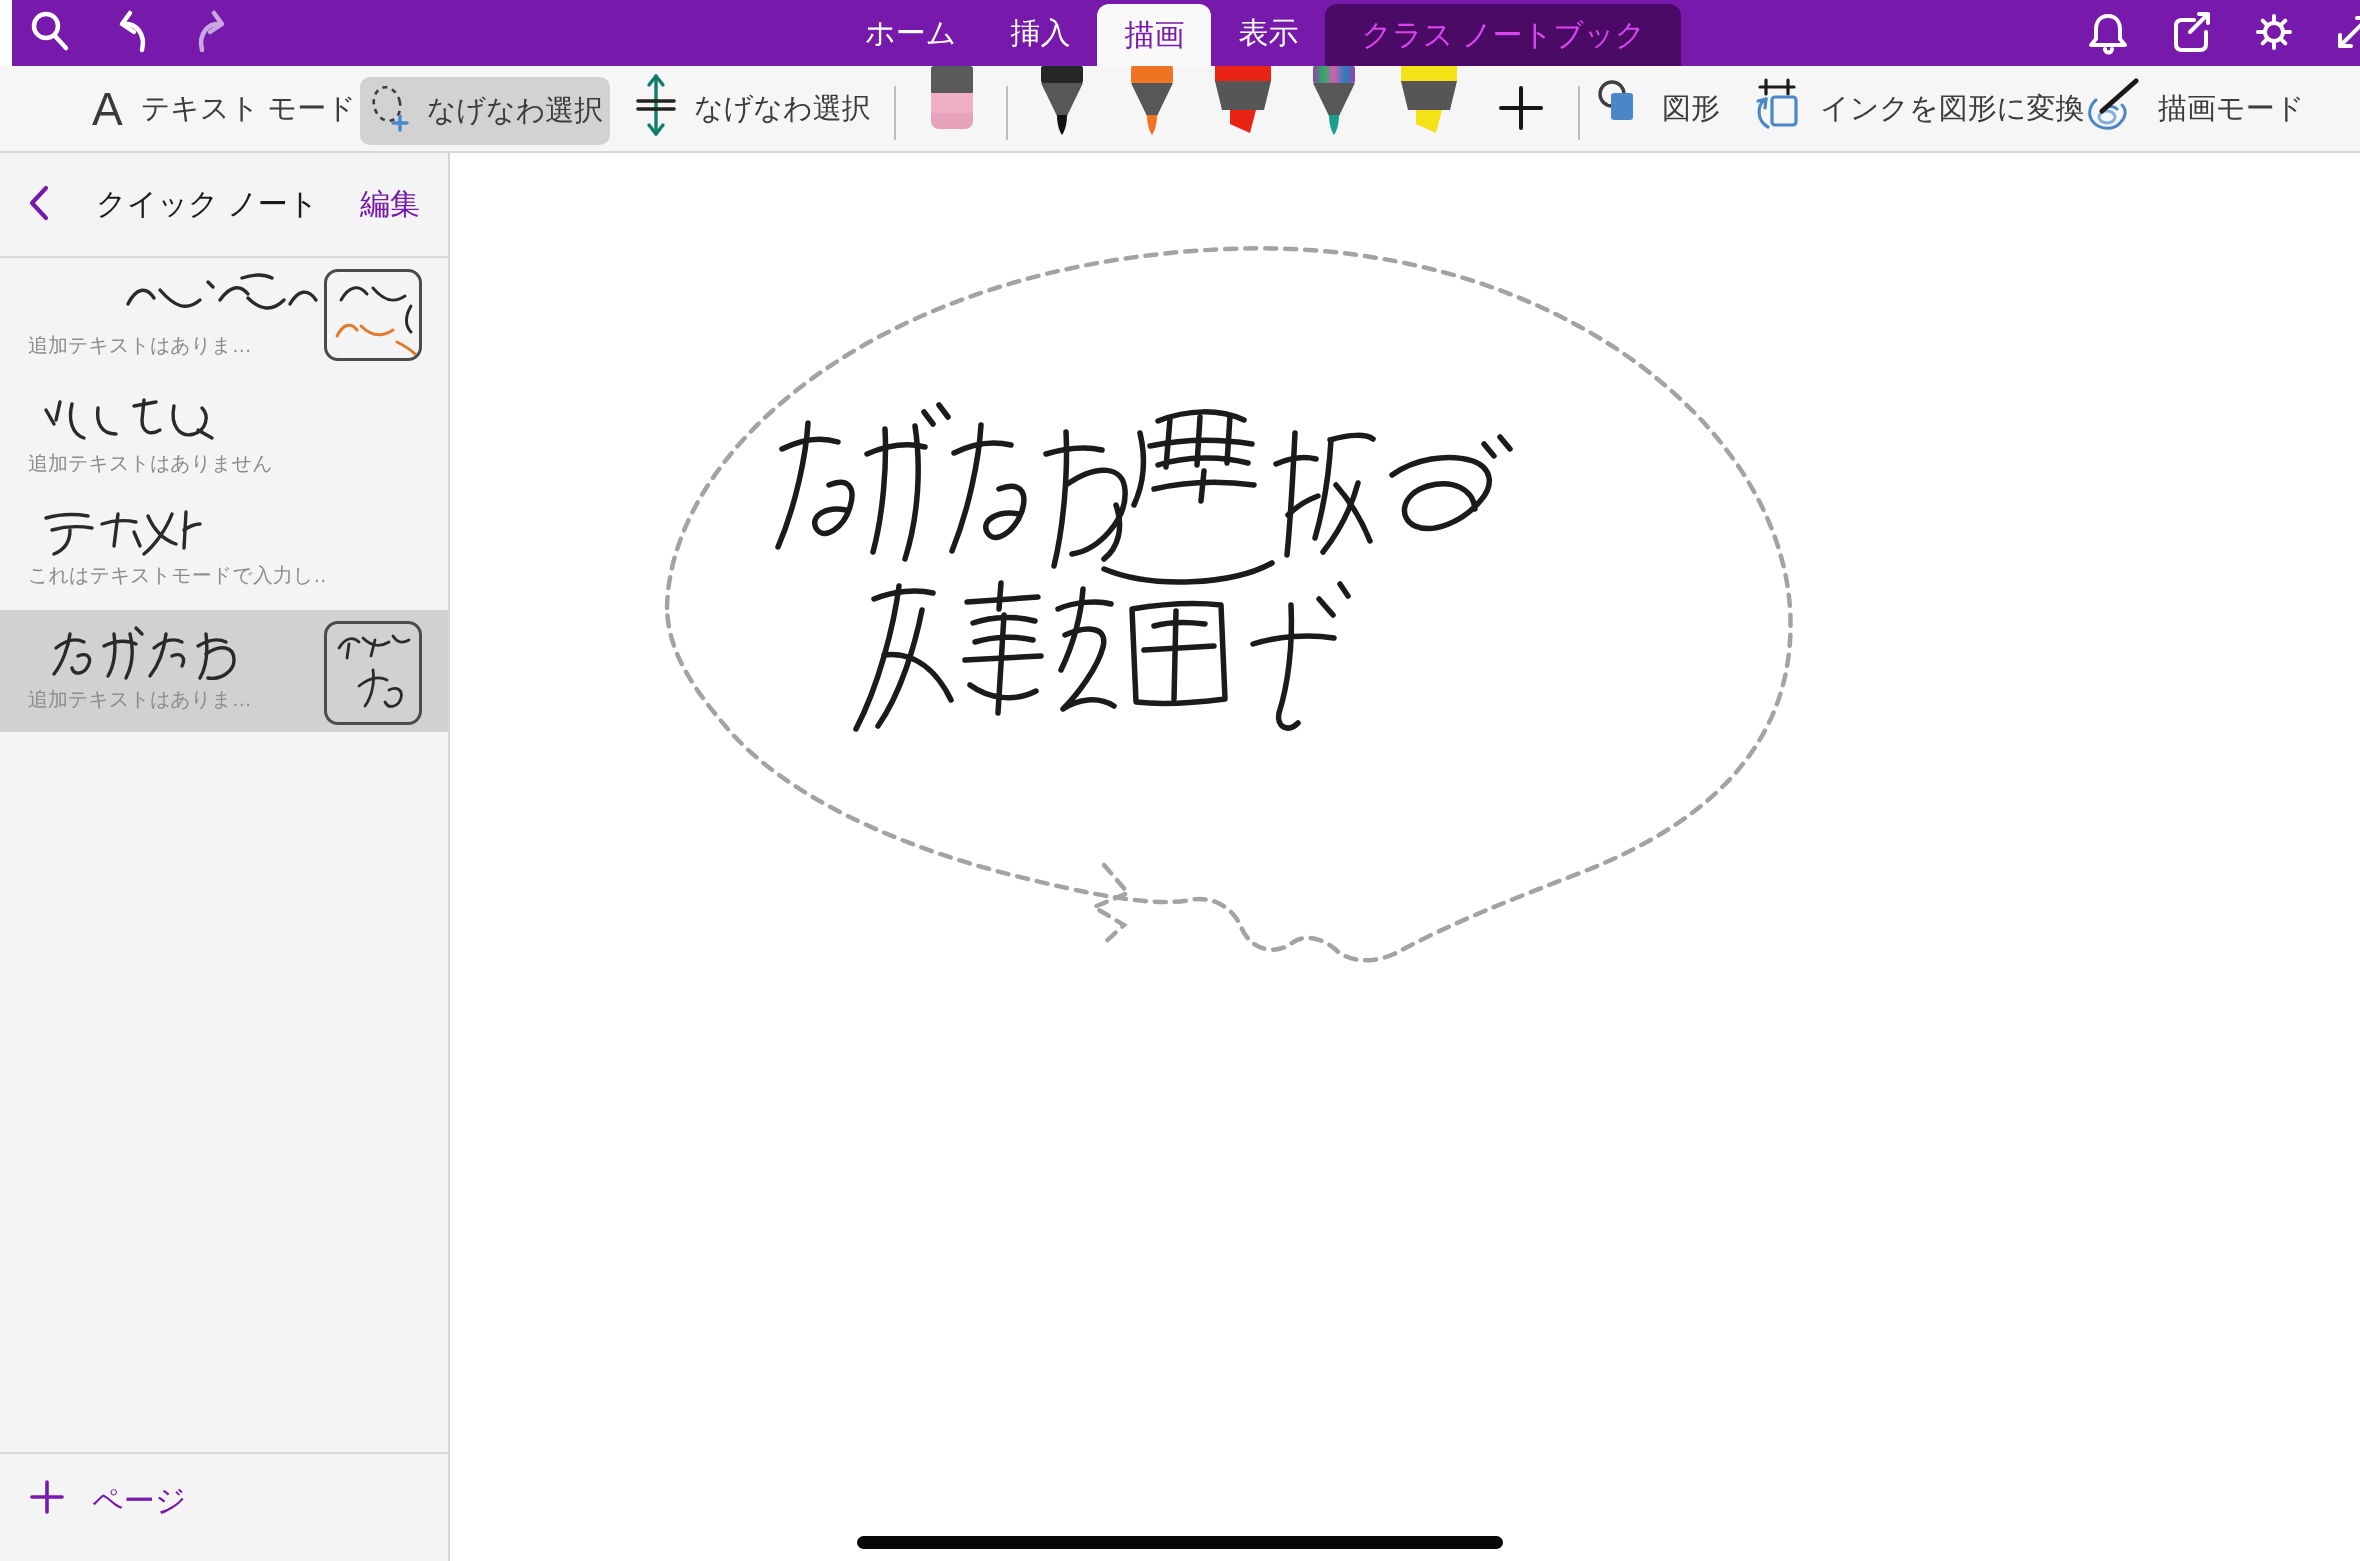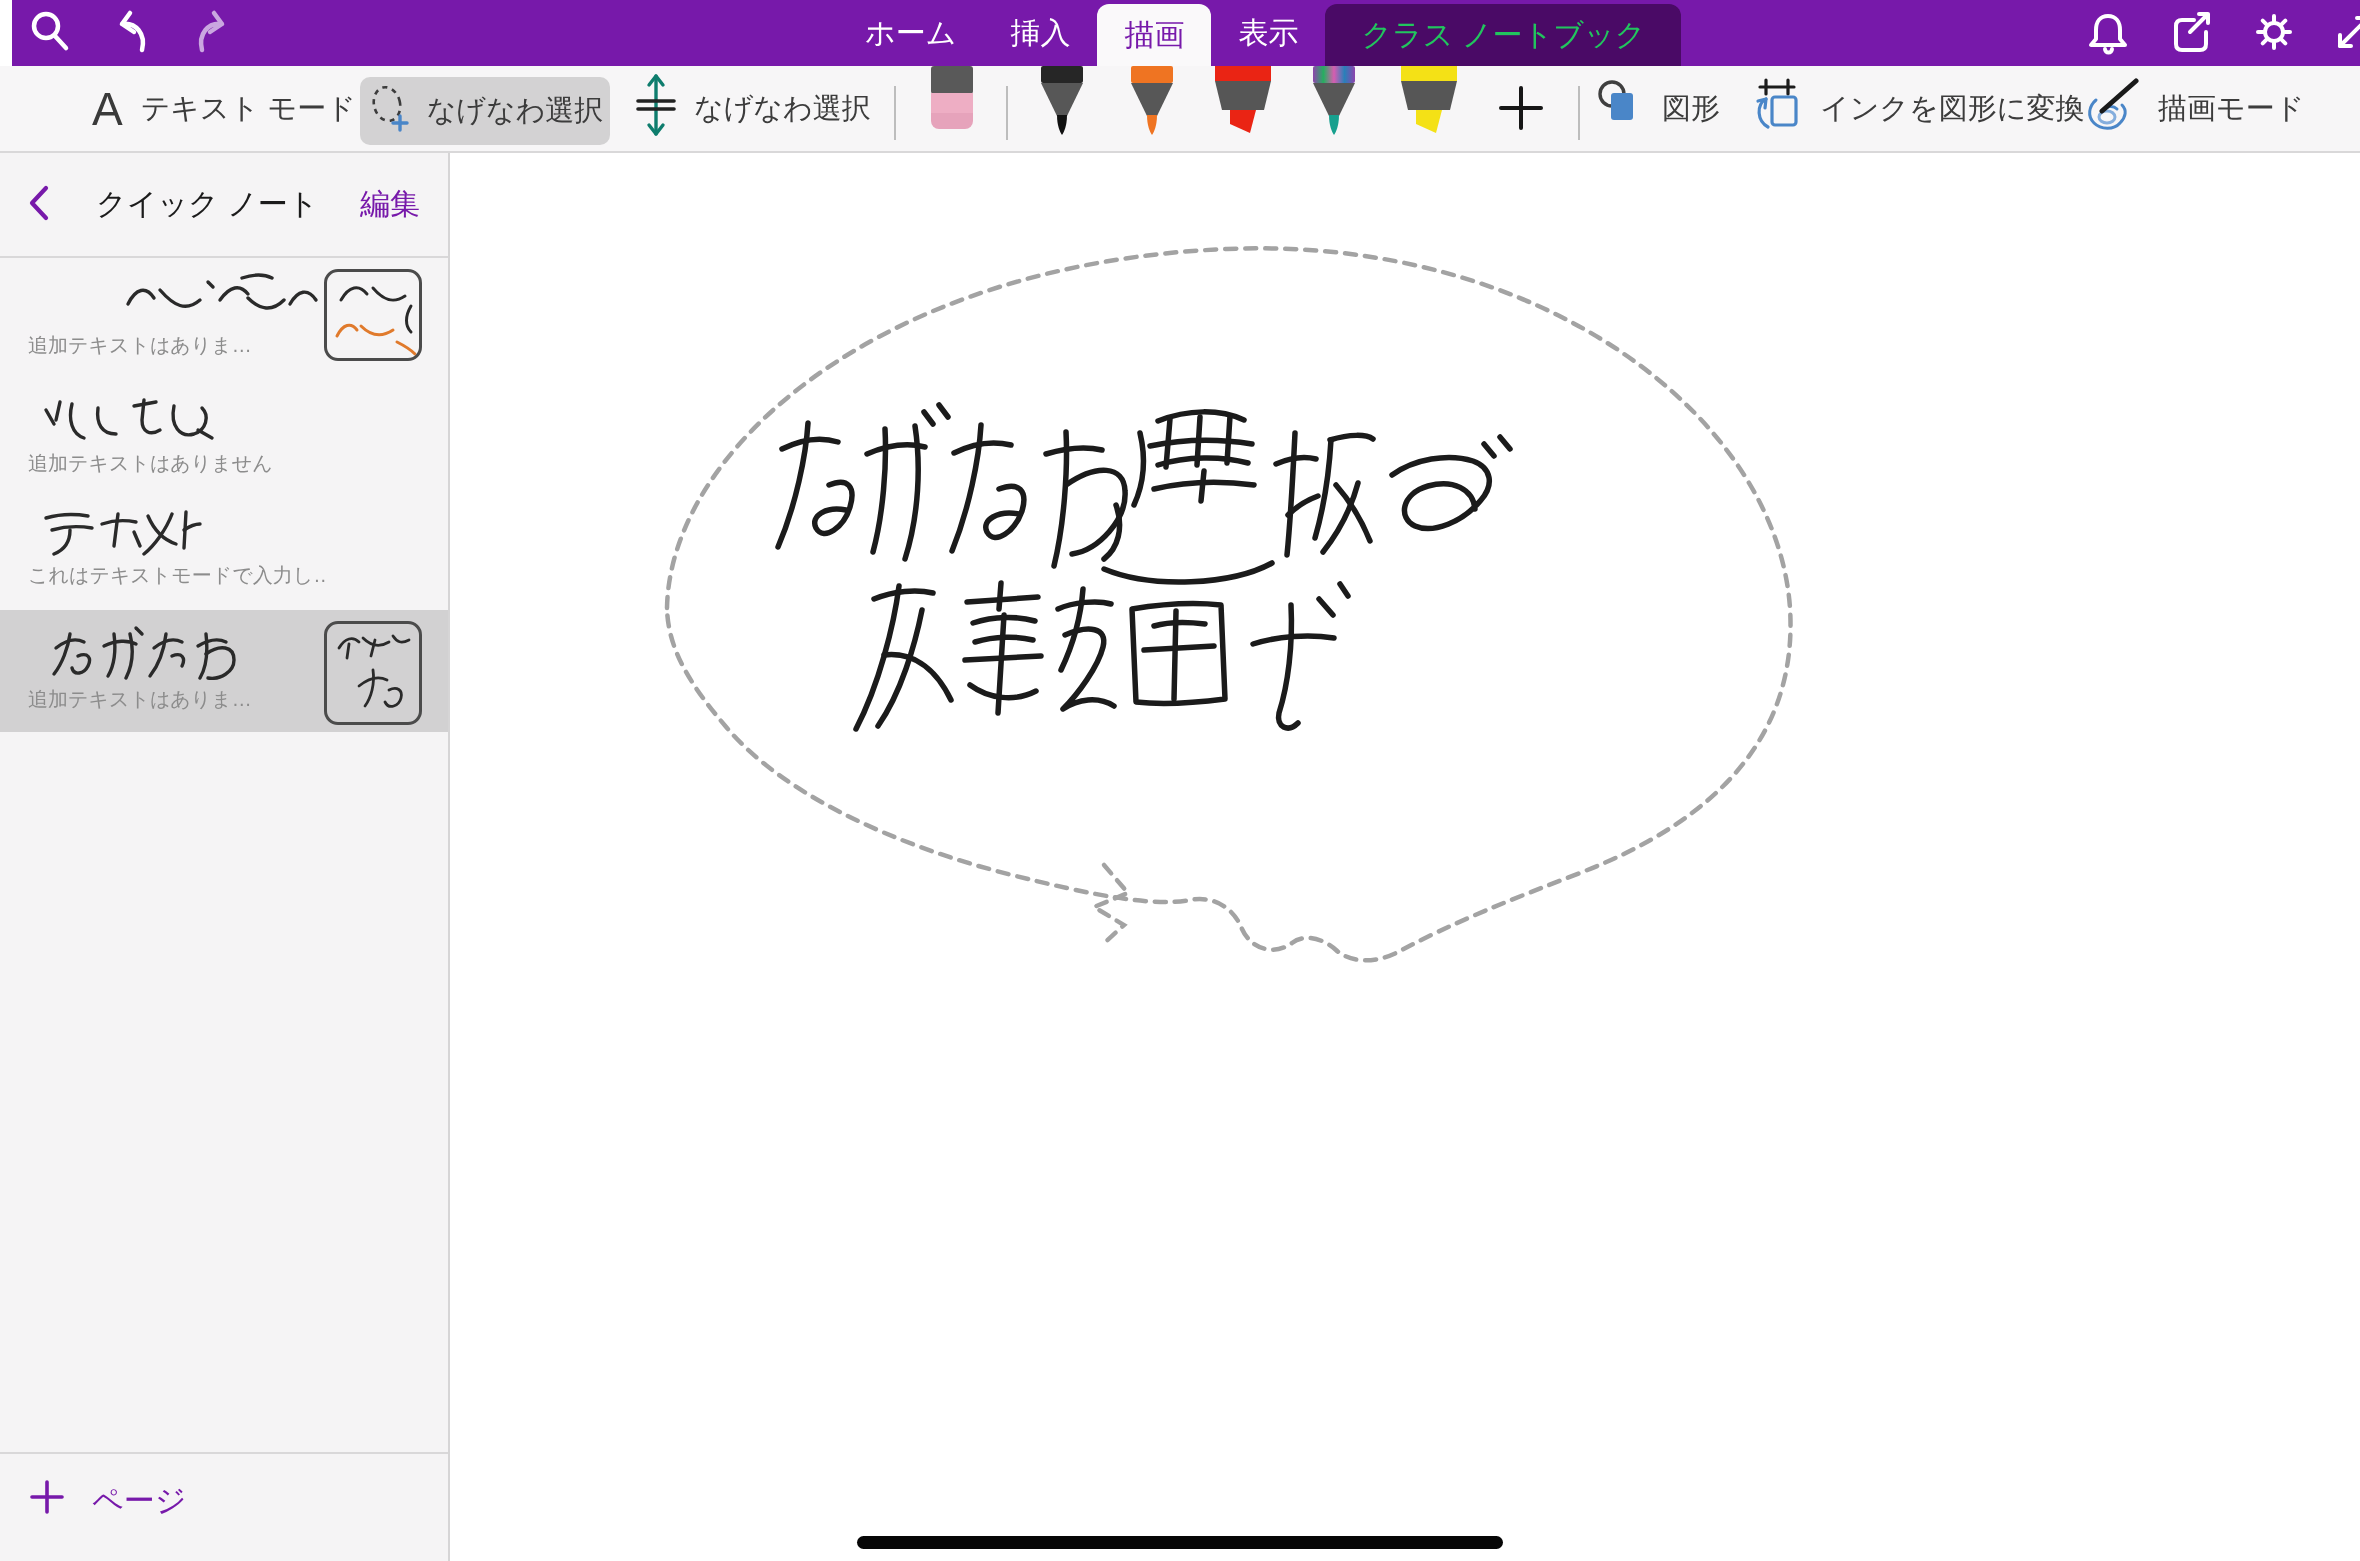--- a/index.html
+++ b/index.html
@@ -14,21 +14,21 @@
   .icon-undo{left:96px;}
   .icon-redo{left:176px;}
   .icon-bell{left:2072px;}
   .icon-share{left:2156px;}
   .icon-gear{left:2238px;}
   .icon-expand{left:2318px;}
 
   .tabs{position:absolute;left:826px;top:0;height:66px;display:flex;align-items:stretch;}
   .tab{display:flex;align-items:center;padding:0 27px;color:#ffffff;font-size:30px;white-space:nowrap;}
   .tab.active{background:#faf9fa;color:#7719aa;border-radius:12px 12px 0 0;margin-top:4px;}
-  .tab.dark{background:#4a0a66;color:#22c55e;border-radius:12px 12px 0 0;margin-top:4px;padding:0 36px;}
+  .tab.dark{background:#4a0a66;color:#d946ef;border-radius:12px 12px 0 0;margin-top:4px;padding:0 36px;}
 
   
   .ribbon{position:absolute;left:0;top:66px;right:0;height:87px;background:#f7f6f7;border-bottom:2px solid #d9d8d9;box-sizing:border-box;}
   .rb-group{position:absolute;top:0;height:85px;display:flex;align-items:center;gap:18px;color:#3c3c3c;font-size:29px;white-space:nowrap;}
   .g-textmode{left:92px;}
   .g-space{left:636px;}
   .g-shapes{left:1596px;}
   .g-ink2shape{left:1752px;}
   .g-drawmode{left:2082px;}
   .a-glyph{font-size:46px;color:#3a3a3a;}

